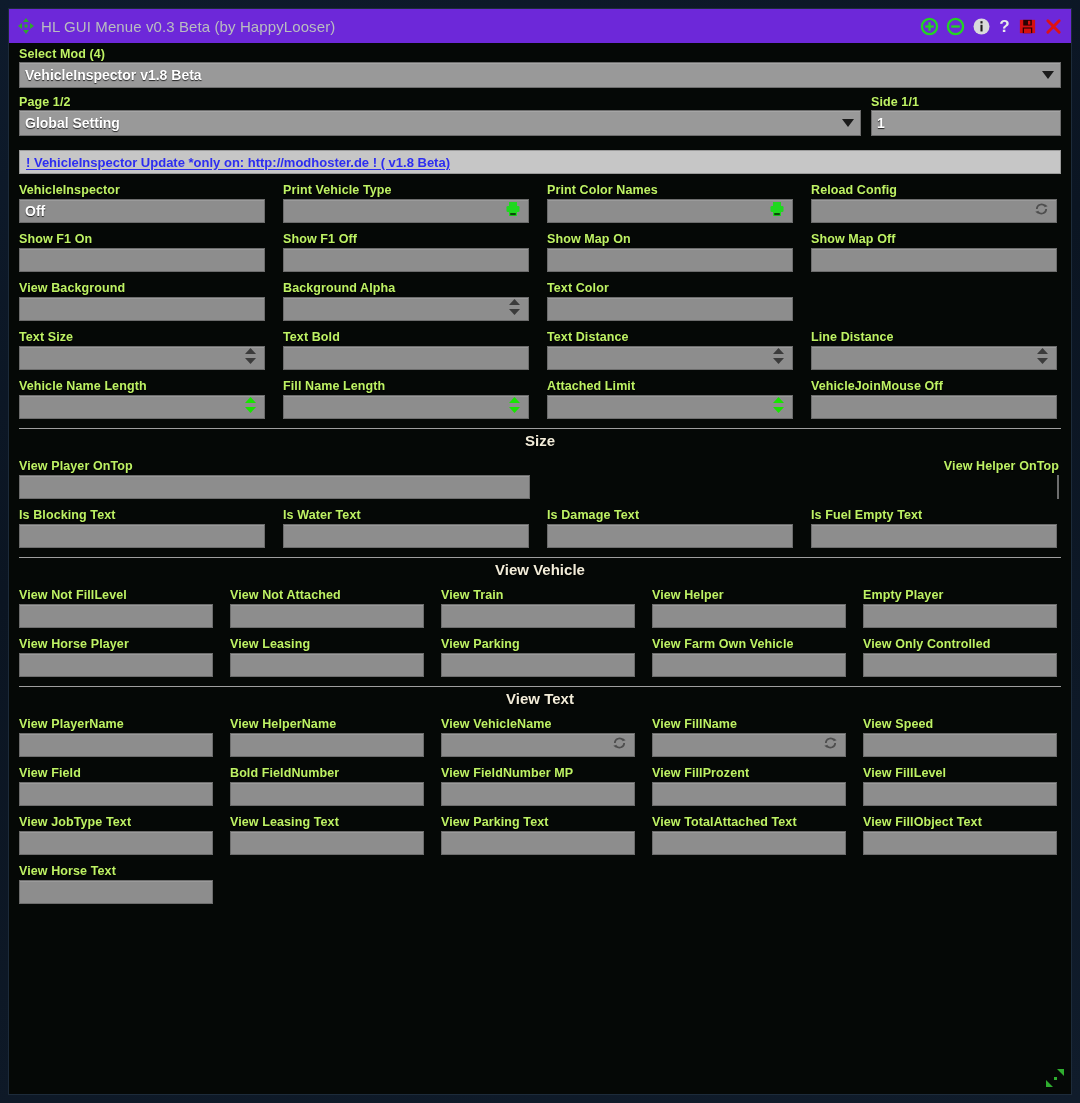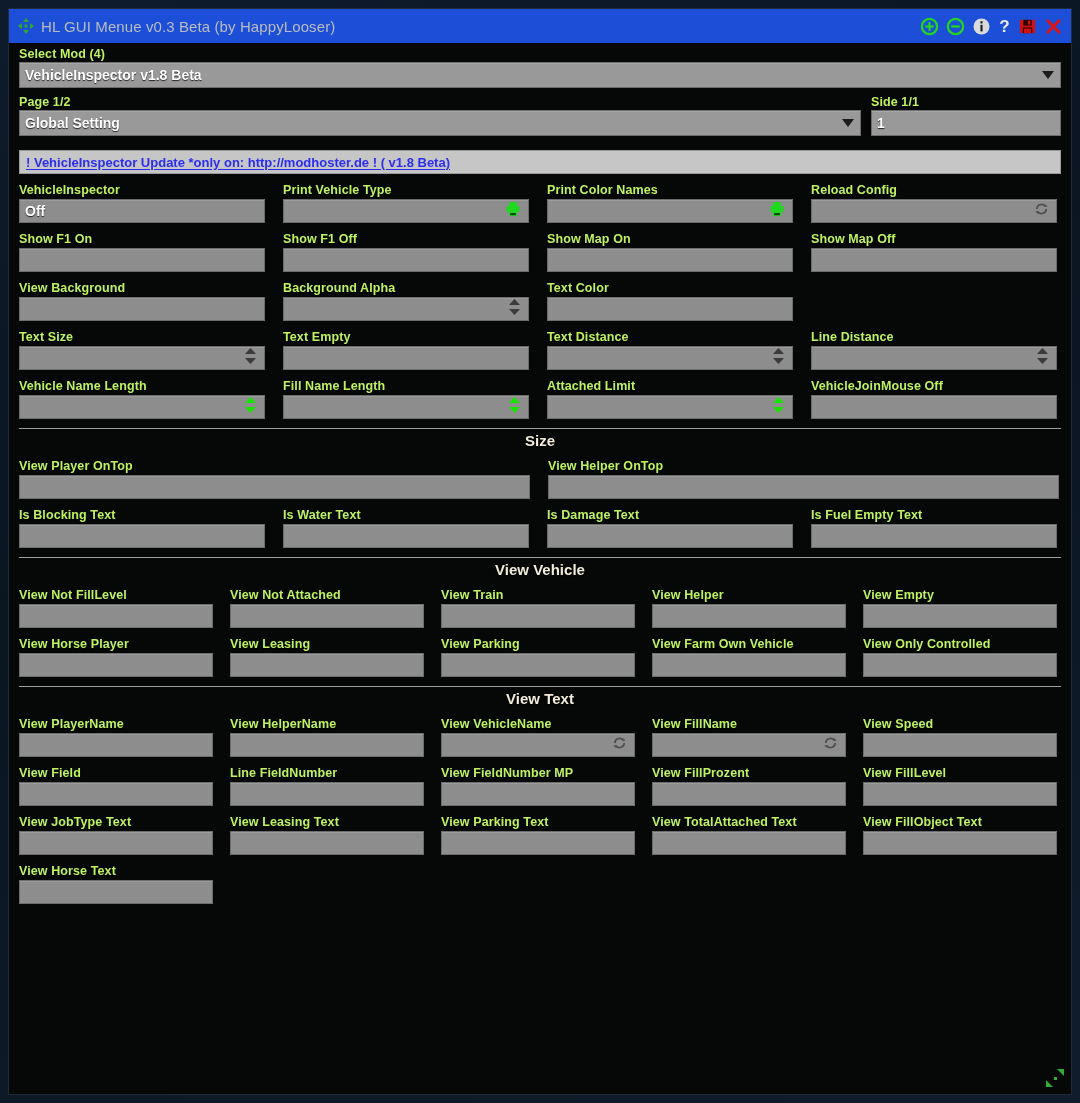--- a/index.html
+++ b/index.html
@@ -15,21 +15,21 @@
   }
   .window {
     position: absolute; left: 8px; top: 8px;
     width: 1064px; height: 1087px;
     background: #050806;
     border: 1px solid #1d2b3a;
     overflow: hidden;
   }
   
   .titlebar {
-    position: relative; height: 34px; background: #1d4ed8;
+    position: relative; height: 34px; background: #6d28d9;
     display: flex; align-items: center; padding: 6px 8px;
   }
   .move-icon { width: 18px; height: 18px; margin-right: 6px; flex: 0 0 auto; }
   .title-text {
     color: #b9bdc0; font-size: 15px; font-weight: 400;
     letter-spacing: .1px; white-space: nowrap;
   }
   .tb-icons { margin-left: auto; display: flex; align-items: center; gap: 7px; }
   .tb-ico { width: 19px; height: 19px; display: block; cursor: pointer; }
   .qmark { color: #e9eaeb; font-size: 17px; font-weight: 700; line-height: 19px;
@@ -76,21 +76,21 @@
   
   .grid { padding: 0 10px; margin-top: 9px; }
   .grid-row { display: flex; margin-bottom: 9px; }
   .cell { display: flex; flex-direction: column; }
   .cell .lbl { margin-bottom: 2px; }
   .g4 .cell { width: 246px; margin-right: 18px; }
   .g4 .cell:last-child { margin-right: 0; }
   .g5 .cell { width: 194px; margin-right: 17px; }
   .g5 .cell:last-child { margin-right: 0; }
   .g2 .cell { width: 511px; margin-right: 18px; }
-  .g2 .cell:last-child { margin-right: 0; }
+  .g2 .cell:last-child { margin-right: 0; align-items: flex-end; }
   
   .section { margin: 6px 10px 0 10px; }
   .sep { height: 1px; background: #9e9e9e; }
   .section-title {
     text-align: center; color: #f2ecd8; font-size: 15px; font-weight: 700;
     padding: 3px 0 1px 0; text-shadow: 0 1px 2px #000;
   }
   
   .ind { position: absolute; right: 7px; top: 50%; transform: translateY(-50%); }
   .led {
@@ -303,21 +303,21 @@
                 <div class="field">
                   <span class="ind"><span class="spin"><svg viewBox="0 0 13 18" width="13" height="18">
                         <g fill="#3b3b3b">
                           <polygon points="6.5,1 12,7 1,7"></polygon>
                           <polygon points="6.5,17 12,11 1,11"></polygon>
                         </g>
                       </svg></span></span>
                 </div>
               </div>
               <div class="cell">
-                <span class="lbl">Text Empty</span>
+                <span class="lbl">Text Bold</span>
                 <div class="field">
                   <span class="ind"><span class="led off"></span></span>
                 </div>
               </div>
               <div class="cell">
                 <span class="lbl">Text Distance</span>
                 <div class="field">
                   <span class="ind"><span class="spin"><svg viewBox="0 0 13 18" width="13" height="18">
                         <g fill="#3b3b3b">
                           <polygon points="6.5,1 12,7 1,7"></polygon>
@@ -452,21 +452,21 @@
                   <span class="ind"><span class="led green"></span></span>
                 </div>
               </div>
               <div class="cell">
                 <span class="lbl">View Helper</span>
                 <div class="field">
                   <span class="ind"><span class="led green"></span></span>
                 </div>
               </div>
               <div class="cell">
-                <span class="lbl">View Empty</span>
+                <span class="lbl">Empty Player</span>
                 <div class="field">
                   <span class="ind"><span class="led green"></span></span>
                 </div>
               </div>
             </div>
             <div class="grid-row">
               <div class="cell">
                 <span class="lbl">View Horse Player</span>
                 <div class="field">
                   <span class="ind"><span class="led green"></span></span>
@@ -546,21 +546,21 @@
               </div>
             </div>
             <div class="grid-row">
               <div class="cell">
                 <span class="lbl">View Field</span>
                 <div class="field">
                   <span class="ind"><span class="led green"></span></span>
                 </div>
               </div>
               <div class="cell">
-                <span class="lbl">Line FieldNumber</span>
+                <span class="lbl">Bold FieldNumber</span>
                 <div class="field">
                   <span class="ind"><span class="led green"></span></span>
                 </div>
               </div>
               <div class="cell">
                 <span class="lbl">View FieldNumber MP</span>
                 <div class="field">
                   <span class="ind"><span class="led green"></span></span>
                 </div>
               </div>

